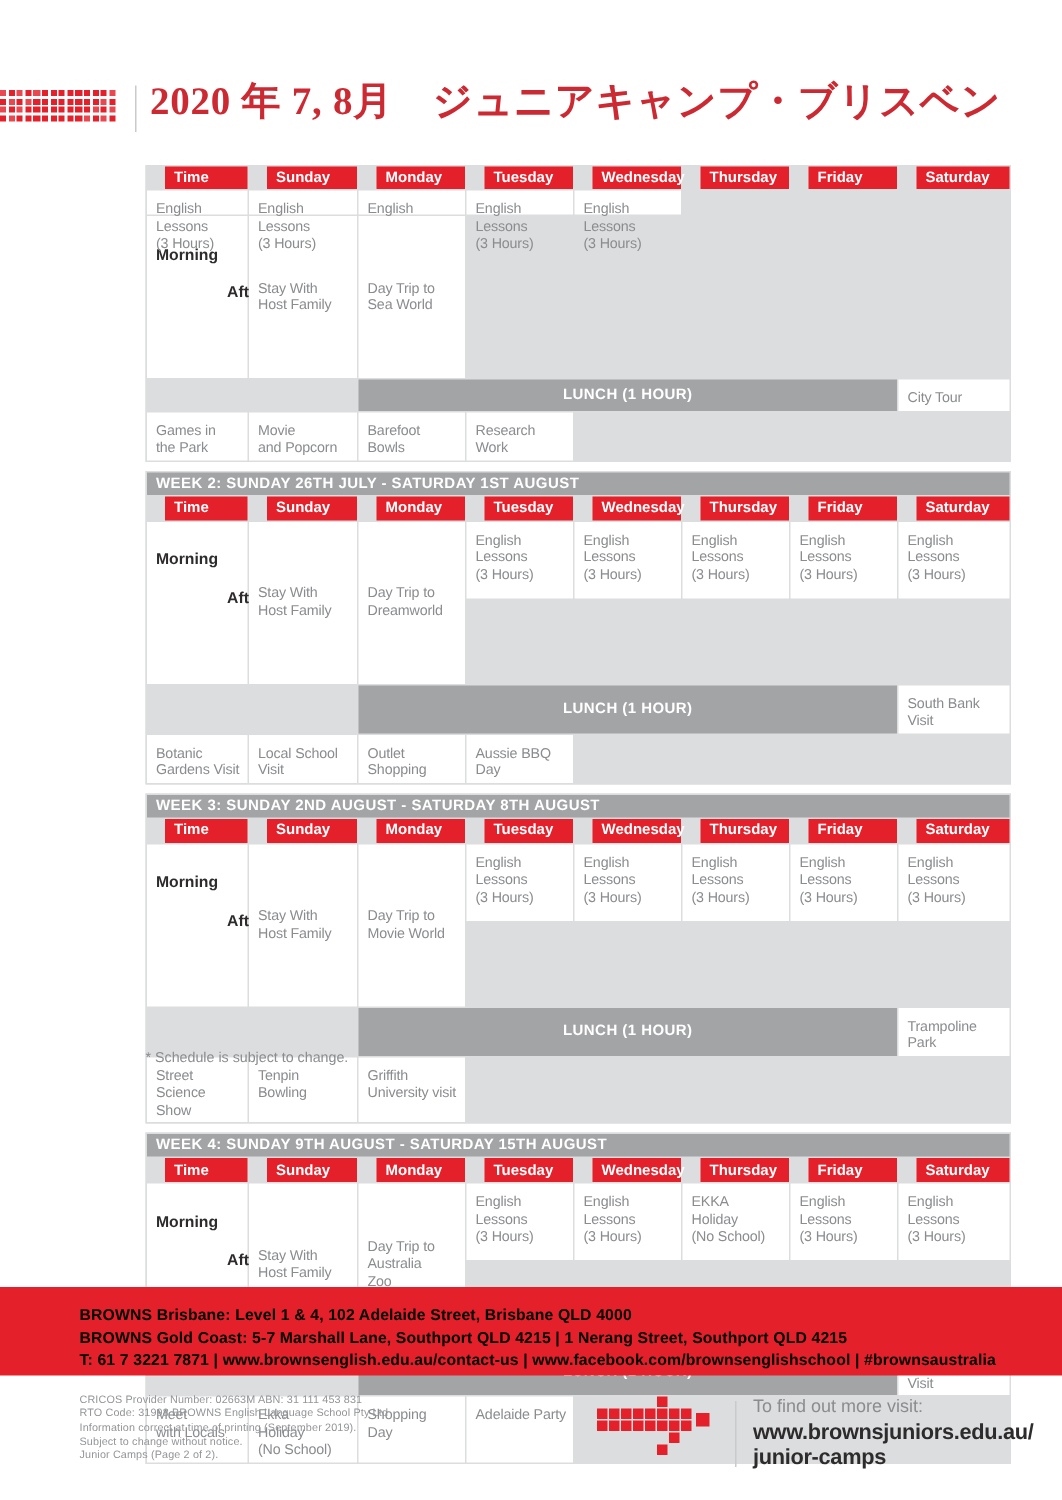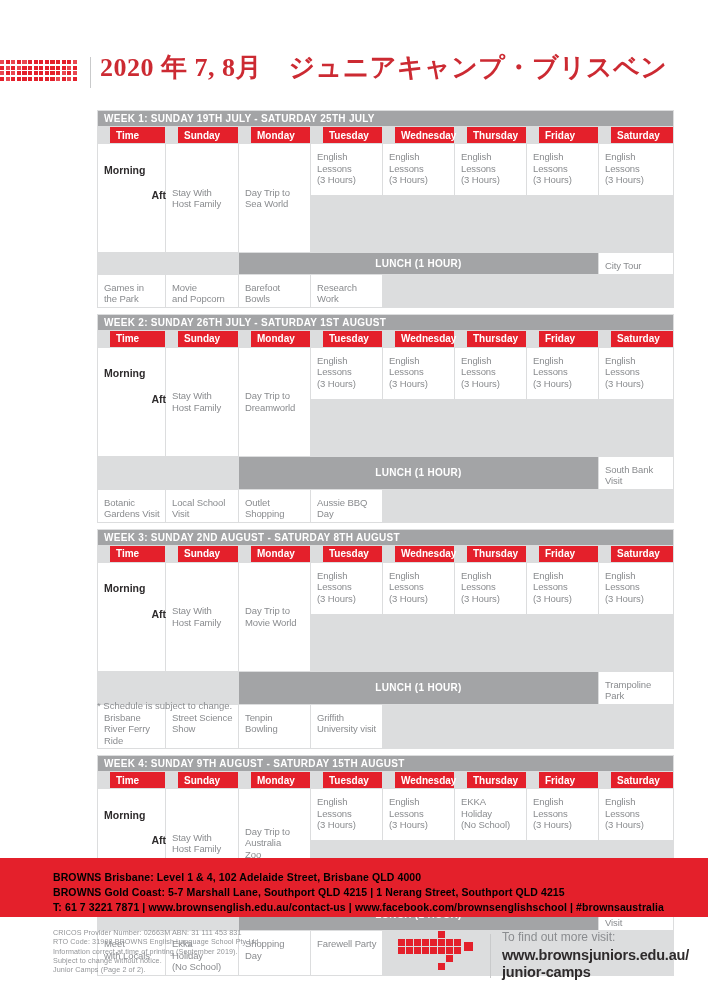--- a/index.html
+++ b/index.html
@@ -139,21 +139,20 @@
       <div class="px lt"></div>
       <div class="px"></div>
       <div class="px lt"></div>
       <div class="px"></div>
     </div>
   <div class="head-divider"></div>
   <h1 class="page-title">2020 年 7, 8月　ジュニアキャンプ・ブリスベン</h1>
 
   <div class="tables" id="tables">
       <div class="week">
-        <div class="wk-bar">WEEK 1:  SUNDAY 19TH JULY - SATURDAY 25TH JULY</div>
         <div class="day-h">Time</div>
         <div class="day-h">Sunday</div>
         <div class="day-h">Monday</div>
         <div class="day-h">Tuesday</div>
         <div class="day-h">Wednesday</div>
         <div class="day-h">Thursday</div>
         <div class="day-h">Friday</div>
         <div class="day-h">Saturday</div>
         <div class="t-cell">
           <div class="zone-m">
@@ -260,23 +259,20 @@
 (3 Hours)</div>
         <div class="m-cell cell-txt">English Lessons
 (3 Hours)</div>
         <div class="m-cell cell-txt">English Lessons
 (3 Hours)</div>
         <div class="span-cell cell-txt">Day Trip to
 Movie World</div>
         <div class="lunch">LUNCH (1 HOUR)</div>
         <div class="a-cell cell-txt">Trampoline
 Park</div>
-        <div class="a-cell cell-txt">Brisbane
-River Ferry
-Ride</div>
         <div class="a-cell cell-txt">Street Science
 Show</div>
         <div class="a-cell cell-txt">Tenpin
 Bowling</div>
         <div class="a-cell cell-txt">Griffith
 University visit</div>
       </div>
       <div class="week">
         <div class="wk-bar">WEEK 4:  SUNDAY 9TH AUGUST - SATURDAY 15TH AUGUST</div>
         <div class="day-h">Time</div>
@@ -314,21 +310,21 @@
         <div class="lunch">LUNCH (1 HOUR)</div>
         <div class="a-cell cell-txt">Museum
 Visit</div>
         <div class="a-cell cell-txt">Meet
 with Locals</div>
         <div class="a-cell cell-txt">Ekka
 Holiday
 (No School)</div>
         <div class="a-cell cell-txt">Shopping
 Day</div>
-        <div class="a-cell cell-txt">Farewell Party</div>
+        <div class="a-cell cell-txt">Adelaide Party</div>
       </div>
     </div>
 
   <p class="note">* Schedule is subject to change.</p>
 
   <div class="red-band">
     <div>BROWNS Brisbane: Level 1 &amp; 4, 102 Adelaide Street, Brisbane QLD 4000</div>
     <div>BROWNS Gold Coast: 5-7 Marshall Lane, Southport QLD 4215 | 1 Nerang Street, Southport QLD 4215</div>
     <div>T: 61 7 3221 7871 | www.brownsenglish.edu.au/contact-us | www.facebook.com/brownsenglishschool  |  #brownsaustralia</div>
   </div>

